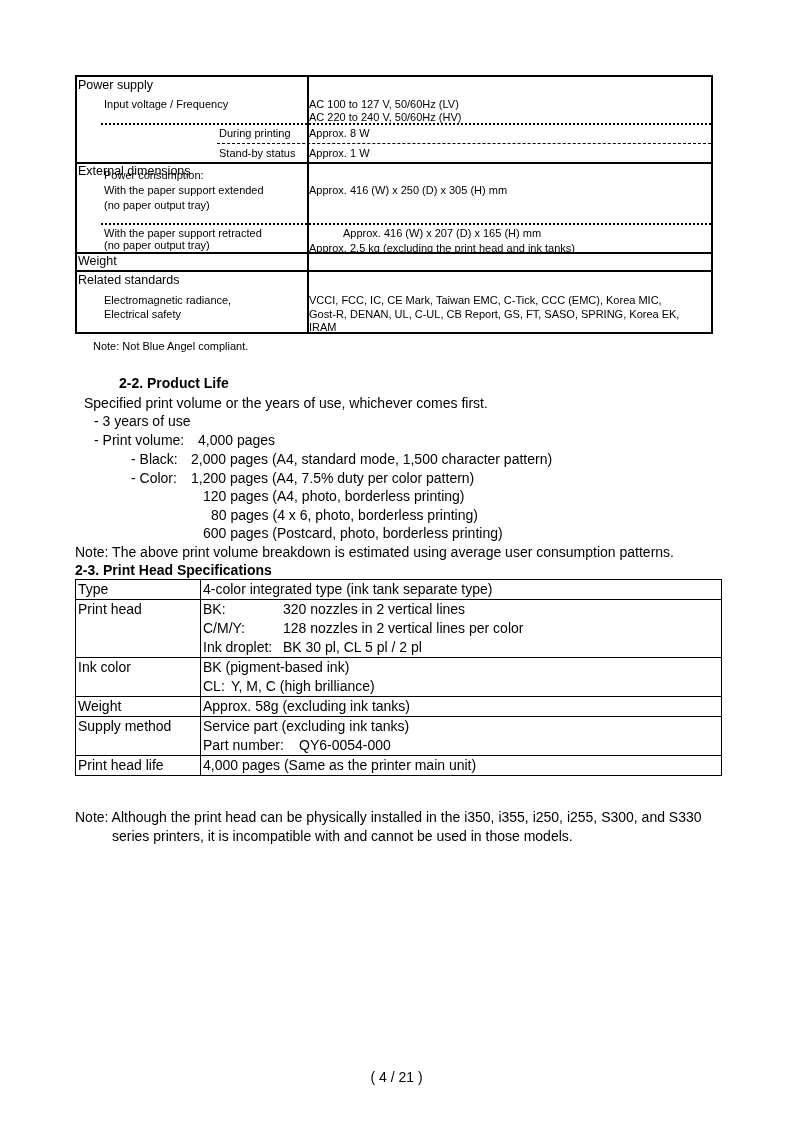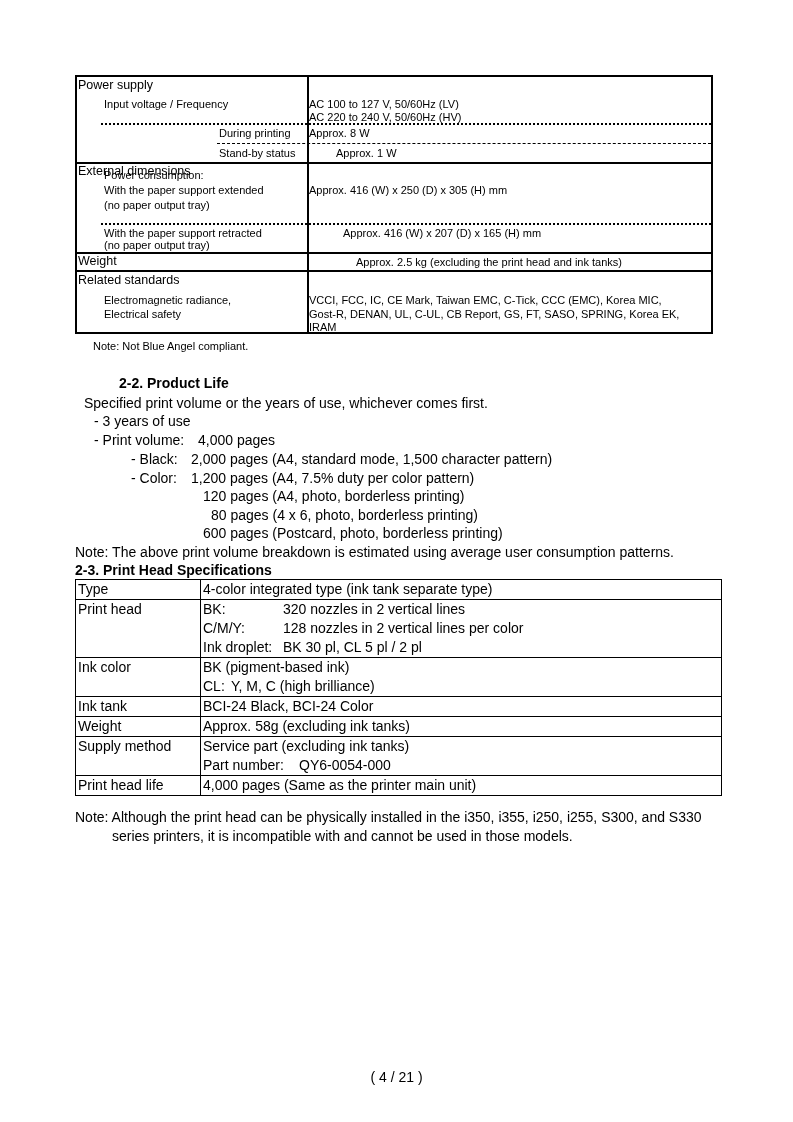--- a/index.html
+++ b/index.html
@@ -40,35 +40,35 @@
   <div class="c" style="left:1px; top:2px; font-size:12.5px;">Power supply</div>
   <div class="c" style="left:27px; top:21px;">Input voltage / Frequency</div>
   <div class="c" style="left:232px; top:21px;">AC 100 to 127 V, 50/60Hz (LV)</div>
   <div class="c" style="left:232px; top:34px;">AC 220 to 240 V, 50/60Hz (HV)</div>
   <div class="hdot" style="left:24px; top:46px;"></div>
   <div class="c" style="left:27px; top:50px;margin-top:42px;">Power consumption:</div>
   <div class="c" style="left:142px; top:50px;">During printing</div>
   <div class="c" style="left:232px; top:50px;">Approx. 8 W</div>
   <div class="hdash" style="left:140px; top:66px;"></div>
   <div class="c" style="left:142px; top:70px;">Stand-by status</div>
-  <div class="c" style="left:232px; top:70px;margin-left:27px;">Approx. 1 W</div>
+  <div class="c" style="left:232px; top:70px;">Approx. 1 W</div>
   <div class="hthick" style="top:85px;"></div>
 
   <div class="c" style="left:1px; top:88px; font-size:12.5px;">External dimensions</div>
   <div class="c" style="left:27px; top:107px;">With the paper support extended</div>
   <div class="c" style="left:27px; top:122px;">(no paper output tray)</div>
   <div class="c" style="left:232px; top:107px;">Approx. 416 (W) x 250 (D) x 305 (H) mm</div>
   <div class="hdot" style="left:24px; top:146px;"></div>
   <div class="c" style="left:27px; top:150px;">With the paper support retracted</div>
   <div class="c" style="left:27px; top:162px;">(no paper output tray)</div>
   <div class="c" style="left:232px; top:150px;padding-left:34px;">Approx. 416 (W) x 207 (D) x 165 (H) mm</div>
   <div class="hthick" style="top:175px;"></div>
 
   <div class="c" style="left:1px; top:178px; font-size:12.5px;">Weight</div>
-  <div class="c" style="left:232px; top:179px;padding-left:47px;">Approx. 2.5 kg (excluding the print head and ink tanks)</div>
+  <div class="c" style="left:232px; top:165px;">Approx. 2.5 kg (excluding the print head and ink tanks)</div>
   <div class="hthick" style="top:193px;"></div>
 
   <div class="c" style="left:1px; top:197px; font-size:12.5px;">Related standards</div>
   <div class="c" style="left:27px; top:217px;">Electromagnetic radiance,</div>
   <div class="c" style="left:27px; top:231px;">Electrical safety</div>
   <div class="c" style="left:232px; top:217px;">VCCI, FCC, IC, CE Mark, Taiwan EMC, C-Tick, CCC (EMC), Korea MIC,</div>
   <div class="c" style="left:232px; top:231px;">Gost-R, DENAN, UL, C-UL, CB Report, GS, FT, SASO, SPRING, Korea EK,</div>
   <div class="c" style="left:232px; top:244px;">IRAM</div>
 </div>
 
@@ -107,26 +107,20 @@
         </td>
       </tr>
       <tr>
         <td class="lbl">Ink color</td>
         <td>
           <div><span>BK (pigment-based ink)</span></div>
           <div><span class="sub" style="width: 28px;">CL:</span><span>Y, M, C (high brilliance)</span></div>
         </td>
       </tr>
       <tr>
-        <td class="lbl">Ink tank</td>
-        <td>
-          <div><span>BCI-24 Black, BCI-24 Color</span></div>
-        </td>
-      </tr>
-      <tr>
         <td class="lbl">Weight</td>
         <td>
           <div><span>Approx. 58g (excluding ink tanks)</span></div>
         </td>
       </tr>
       <tr>
         <td class="lbl">Supply method</td>
         <td>
           <div><span>Service part (excluding ink tanks)</span></div>
           <div><span class="sub" style="width: 96px;">Part number:</span><span>QY6-0054-000</span></div>

